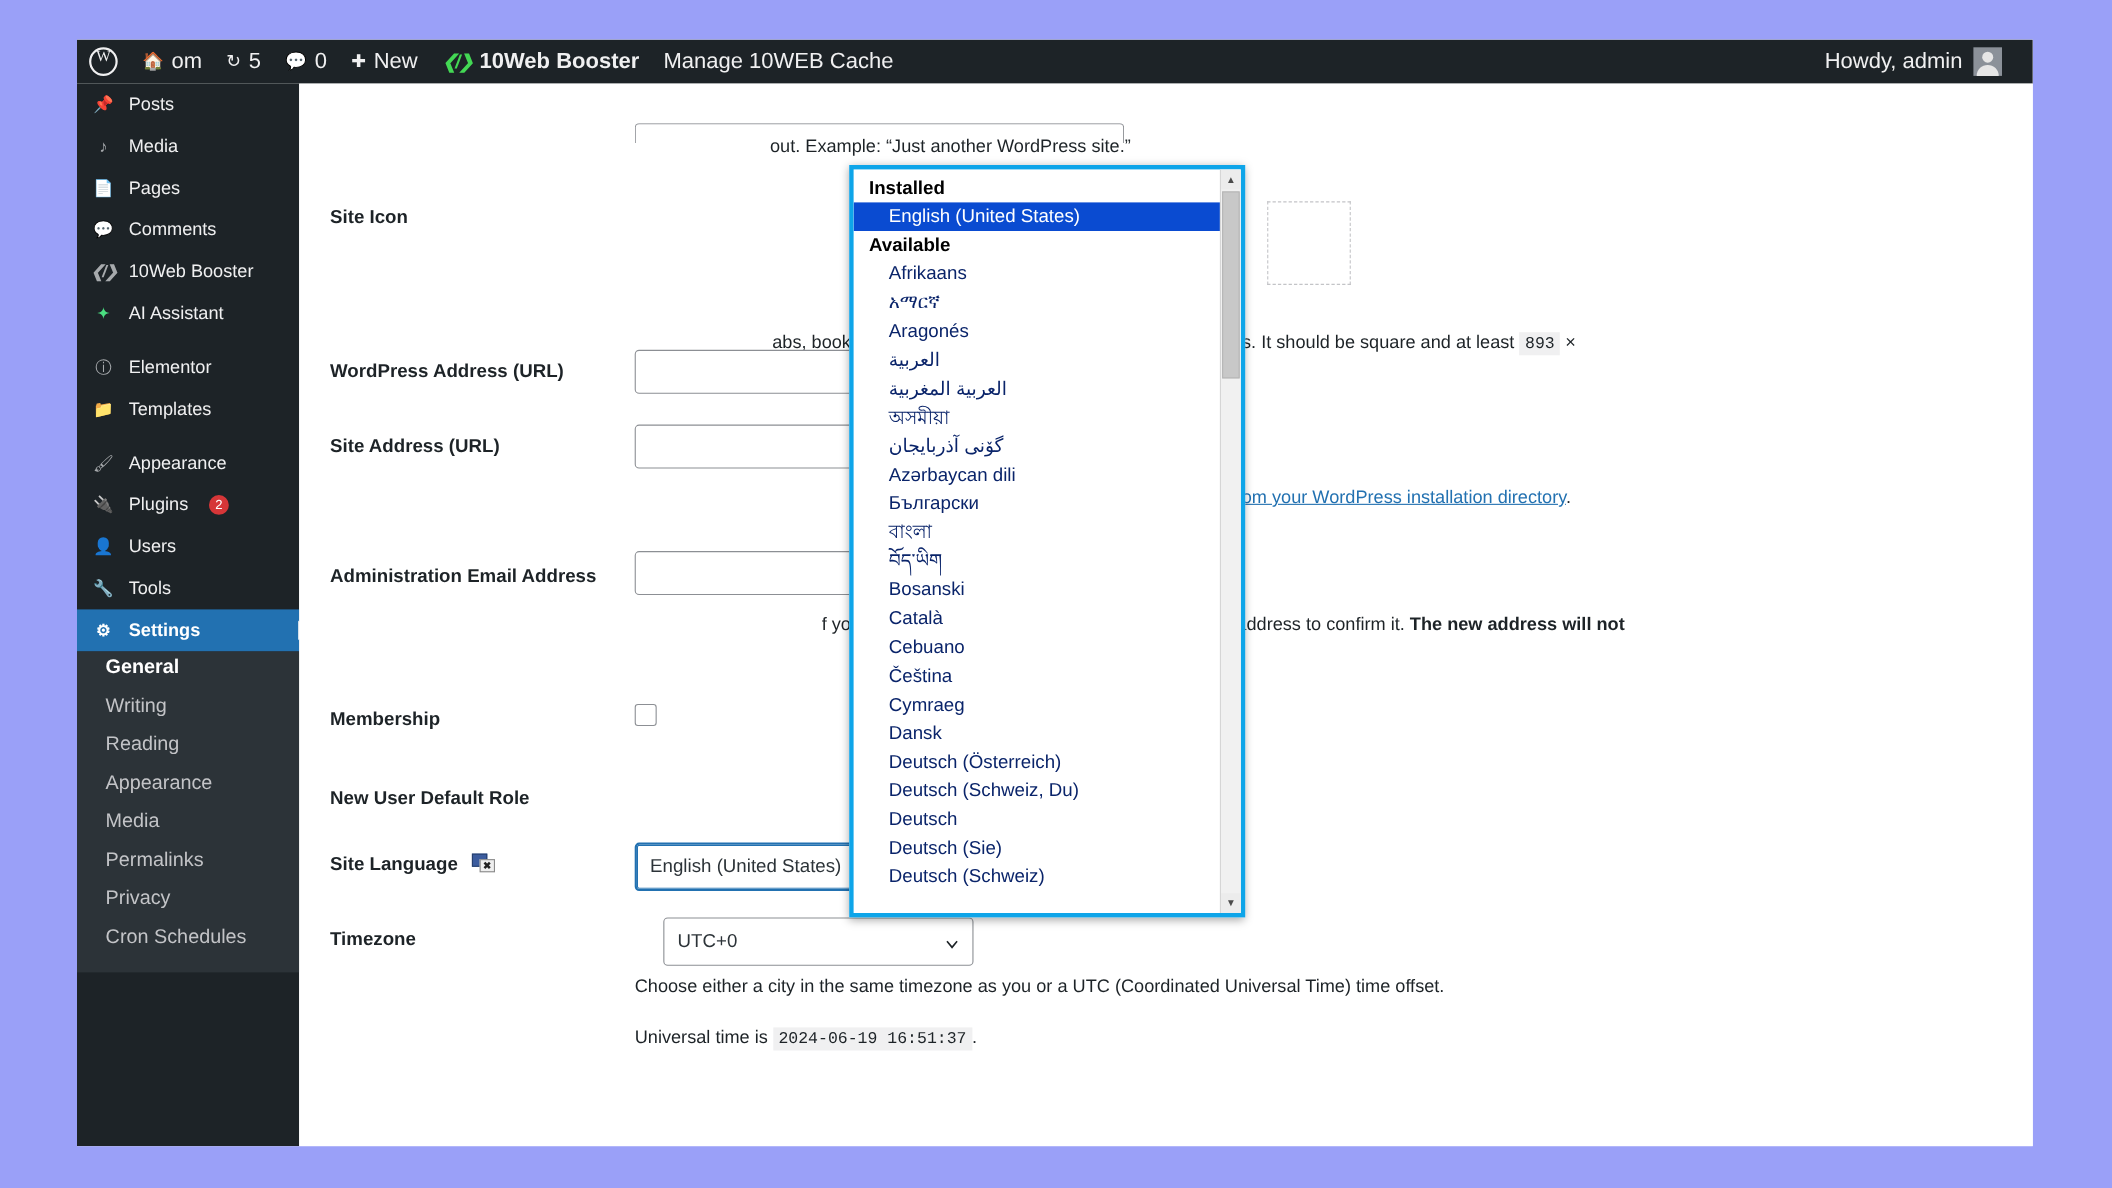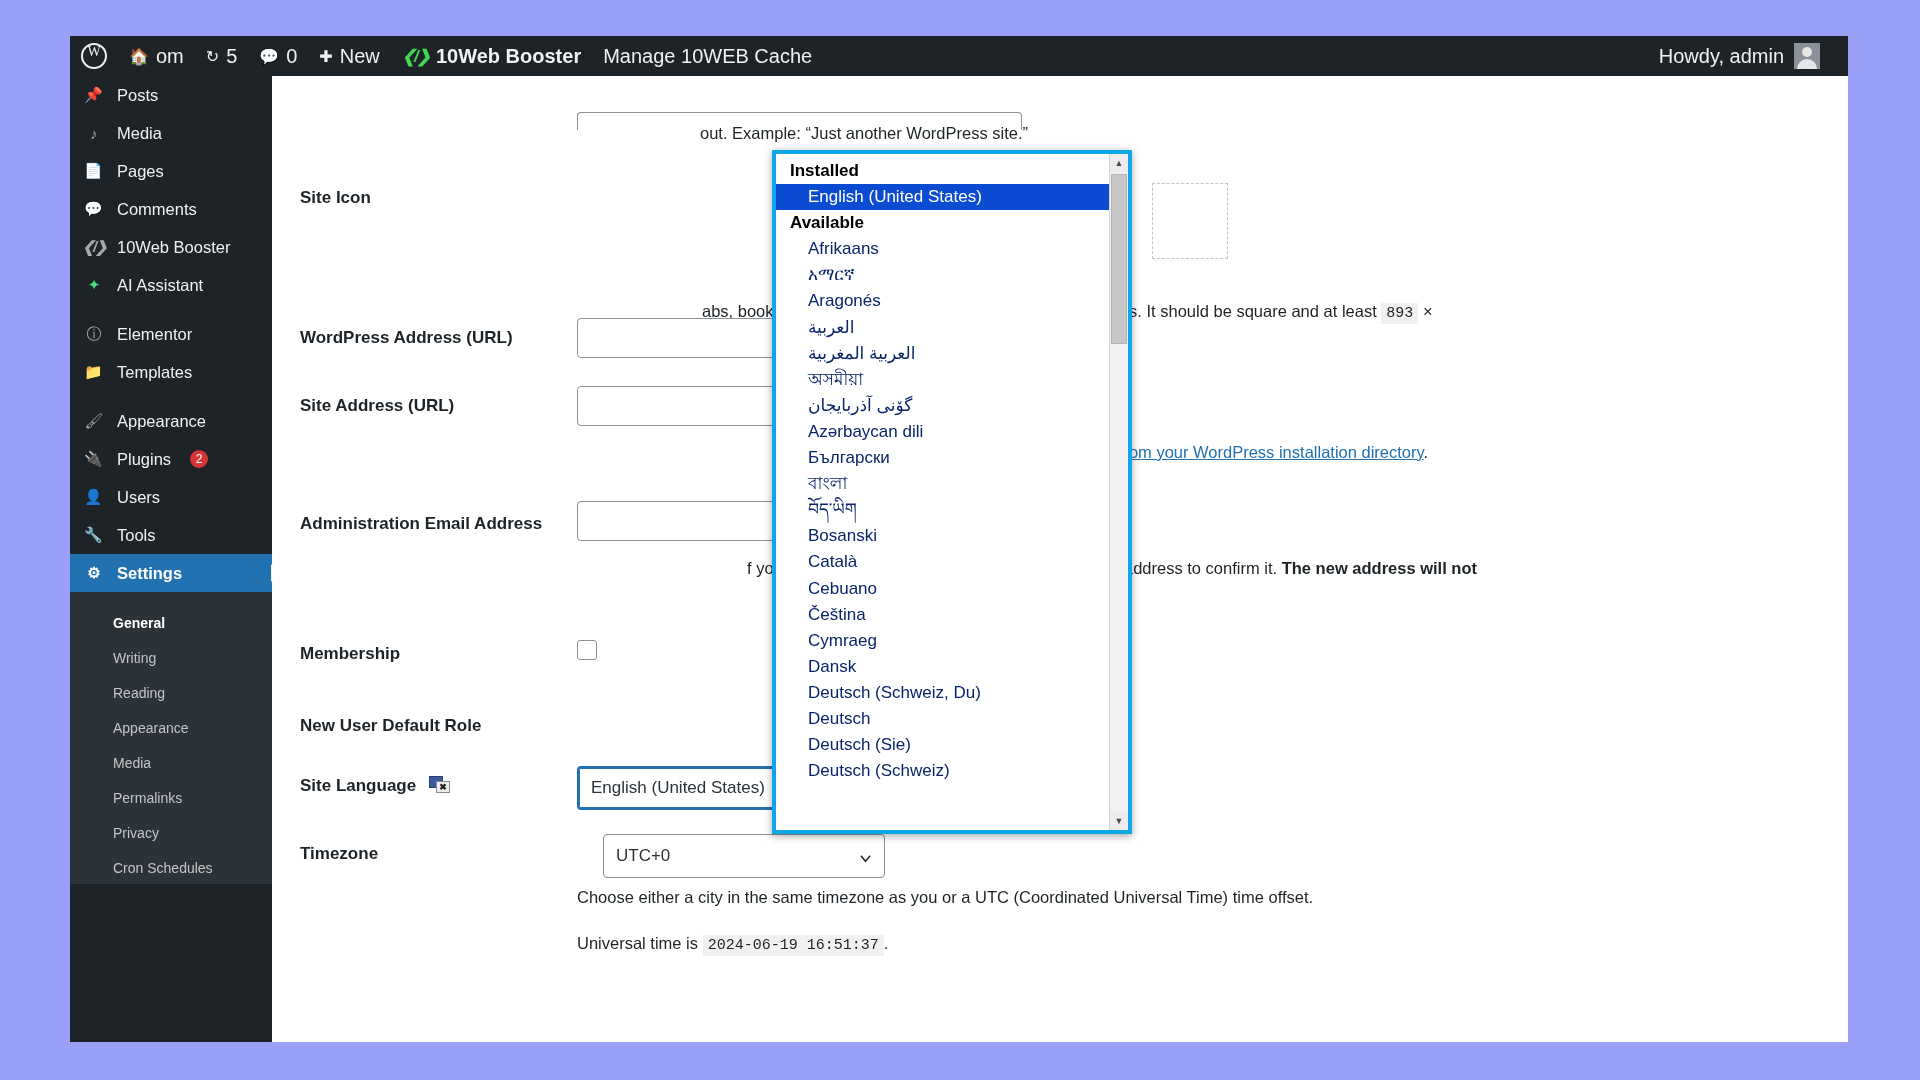--- a/index.html
+++ b/index.html
@@ -151,23 +151,23 @@
     height: 18px;
     text-align: center;
     padding: 0 5px;
     margin-left: 6px;
     box-sizing: border-box;
   }
   .submenu { background: #2c3338; padding: 4px 0 8px 0; }
   .submenu-item {
     height: 35px;
     display: flex;
-    align-items: flex-end;
-    padding-left: 43px;
-    font-size: 14px;
+    align-items: flex-start;
+    padding-left: 26px;
+    font-size: 18px;
     color: #c3c4c7;
     box-sizing: border-box;
   }
   .submenu-item.current { color: #fff; font-weight: bold; }
 
   
   #content {
     position: absolute;
     left: 202px; top: 40px;
     width: 1576px; height: 966px;
@@ -569,20 +569,21 @@
           <div class="opt">Azərbaycan dili</div>
           <div class="opt">Български</div>
           <div class="opt">বাংলা</div>
           <div class="opt">བོད་ཡིག</div>
           <div class="opt">Bosanski</div>
           <div class="opt">Català</div>
           <div class="opt">Cebuano</div>
           <div class="opt">Čeština</div>
           <div class="opt">Cymraeg</div>
           <div class="opt">Dansk</div>
+          <div class="opt">Deutsch (Österreich)</div>
           <div class="opt">Deutsch (Schweiz, Du)</div>
           <div class="opt">Deutsch</div>
           <div class="opt">Deutsch (Sie)</div>
           <div class="opt">Deutsch (Schweiz)</div>
 
         </div>
         <div id="lang-scrollbar">
           <div class="sb-btn">▲</div>
           <div id="sb-thumb"></div>
           <div class="sb-btn bottom">▼</div>

